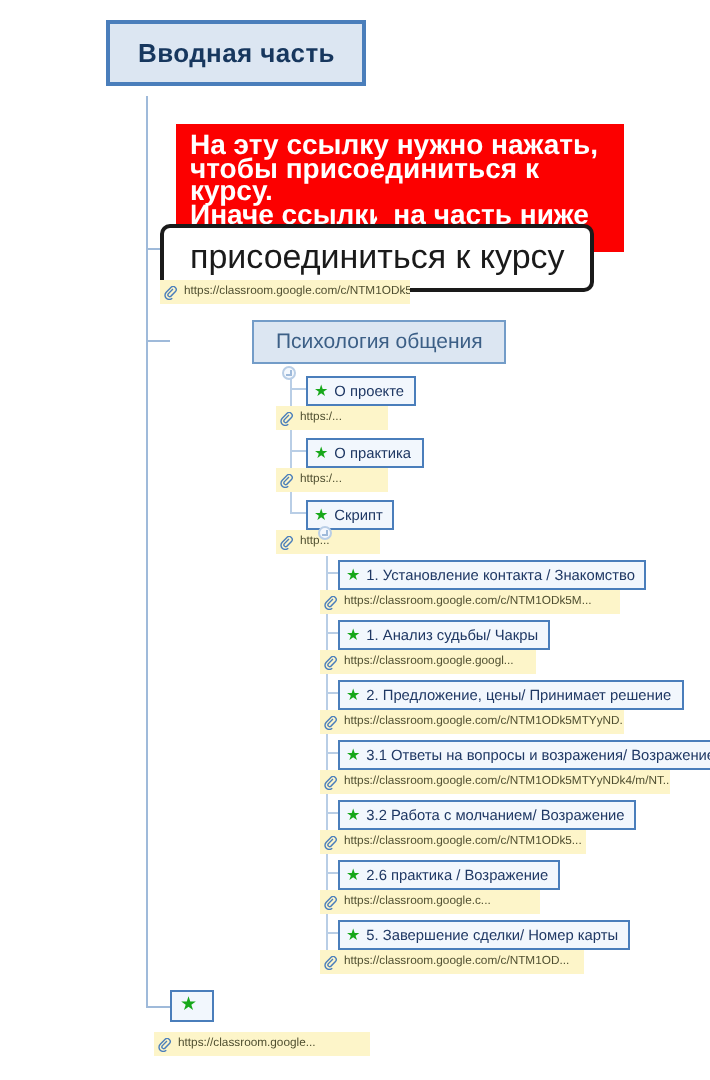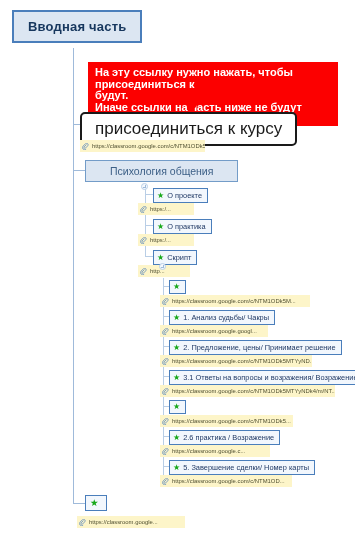--- a/index.html
+++ b/index.html
@@ -11,50 +11,50 @@
     position:relative;
   }
   #canvas{position:relative;width:355px;height:540px;}
 
   
   .vline{position:absolute;background:#9fbada;width:1px;}
   .hline{position:absolute;background:#9fbada;height:1px;}
   .vline.sub,.hline.sub{background:#b9cee6;}
 
   
-  .node{position:absolute;box-sizing:border-box;white-space:nowrap;}
+  .node{position:absolute;box-sizing:border-box;white-space:nowrap;margin-left:41px;}
 
   .root-node{
     left:12px;top:10px;
     padding:7px 14px;
     background:#dce6f2;
     border:2px solid #4a7ebb;
     color:#17375e;
     font-weight:bold;
     font-size:13px;
     letter-spacing:.2px;
   }
 
   .branch-node{
-    padding:4px 24px;
+    padding:4px 11px;
     background:#dce6f2;
     border:1px solid #739cc8;
     color:#3c5f86;
     font-size:10.5px;
   }
 
   .callout{
     position:absolute;
     left:88px;top:62px;
-    width:250px;
+    width:224px;
     box-sizing:border-box;
     background:#fc0000;
     color:#ffffff;
     font-weight:bold;
-    font-size:11px;
+    font-size:14px;
     line-height:11.5px;
     padding:5px 7px 1px 7px;
   }
   .callout-tail{
     position:absolute;
     left:185px;top:103px;
     width:0;height:0;
     border-left:7px solid transparent;
     border-right:5px solid transparent;
     border-top:12px solid #fc0000;
@@ -155,21 +155,21 @@
   <div class="hline sub" style="left:163px;top:346px;width:6px;"></div>
   <div class="hline sub" style="left:163px;top:376px;width:6px;"></div>
   <div class="hline sub" style="left:163px;top:406px;width:6px;"></div>
   <div class="hline sub" style="left:163px;top:436px;width:6px;"></div>
   <div class="hline sub" style="left:163px;top:466px;width:6px;"></div>
 
   <div class="node root-node">Вводная часть</div>
 
   <div class="callout">
     <div>На эту ссылку нужно нажать, чтобы присоединиться к</div>
-    <div>будут.</div>
+    <div>курсу.</div>
     <div>Иначе ссылки на часть ниже не будут открываться.</div>
   </div>
   <div class="callout-tail"></div>
 
   <div class="join-node">присоединиться к курсу</div>
   <div class="url" style="left:80px;top:140px;width:125px;">
     <span class="clip">
       <svg viewBox="0 0 10 10">
           <path d="M6.4 2.2 3 5.6a1.3 1.3 0 0 0 1.8 1.8l3.4-3.4a2.2 2.2 0 0 0-3.1-3.1L1.6 4.4a3 3 0 0 0 4.3 4.3" fill="none" stroke="#4a7ebb" stroke-width="1"></path>
         </svg>
@@ -215,20 +215,21 @@
       <svg viewBox="0 0 10 10">
           <path d="M6.4 2.2 3 5.6a1.3 1.3 0 0 0 1.8 1.8l3.4-3.4a2.2 2.2 0 0 0-3.1-3.1L1.6 4.4a3 3 0 0 0 4.3 4.3" fill="none" stroke="#4a7ebb" stroke-width="1"></path>
         </svg>
     </span>
     <span>http...</span>
   </div>
   <div class="plus-handle" style="left:159px;top:263px;"></div>
 
   <div class="leaf" style="left:169px;top:280px;">
     <span class="star">★</span>
+    <span>1. Установление контакта / Знакомство</span>
   </div>
   <div class="url" style="left:160px;top:295px;width:150px;">
     <span class="clip">
       <svg viewBox="0 0 10 10">
           <path d="M6.4 2.2 3 5.6a1.3 1.3 0 0 0 1.8 1.8l3.4-3.4a2.2 2.2 0 0 0-3.1-3.1L1.6 4.4a3 3 0 0 0 4.3 4.3" fill="none" stroke="#4a7ebb" stroke-width="1"></path>
         </svg>
     </span>
     <span>https://classroom.google.com/c/NTM1ODk5M...</span>
   </div>
 
@@ -266,20 +267,21 @@
     <span class="clip">
       <svg viewBox="0 0 10 10">
           <path d="M6.4 2.2 3 5.6a1.3 1.3 0 0 0 1.8 1.8l3.4-3.4a2.2 2.2 0 0 0-3.1-3.1L1.6 4.4a3 3 0 0 0 4.3 4.3" fill="none" stroke="#4a7ebb" stroke-width="1"></path>
         </svg>
     </span>
     <span>https://classroom.google.com/c/NTM1ODk5MTYyNDk4/m/NT...</span>
   </div>
 
   <div class="leaf" style="left:169px;top:400px;">
     <span class="star">★</span>
+    <span>3.2 Работа с молчанием/ Возражение</span>
   </div>
   <div class="url" style="left:160px;top:415px;width:133px;">
     <span class="clip">
       <svg viewBox="0 0 10 10">
           <path d="M6.4 2.2 3 5.6a1.3 1.3 0 0 0 1.8 1.8l3.4-3.4a2.2 2.2 0 0 0-3.1-3.1L1.6 4.4a3 3 0 0 0 4.3 4.3" fill="none" stroke="#4a7ebb" stroke-width="1"></path>
         </svg>
     </span>
     <span>https://classroom.google.com/c/NTM1ODk5...</span>
   </div>
 

